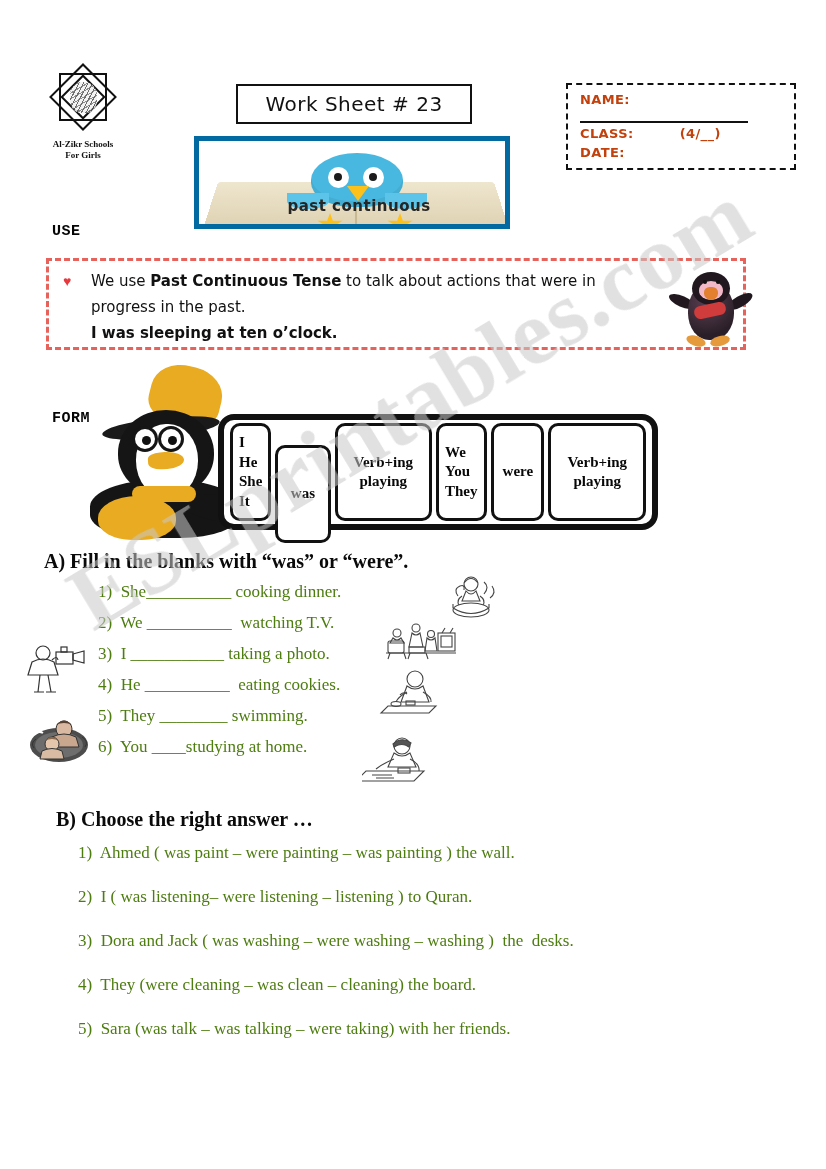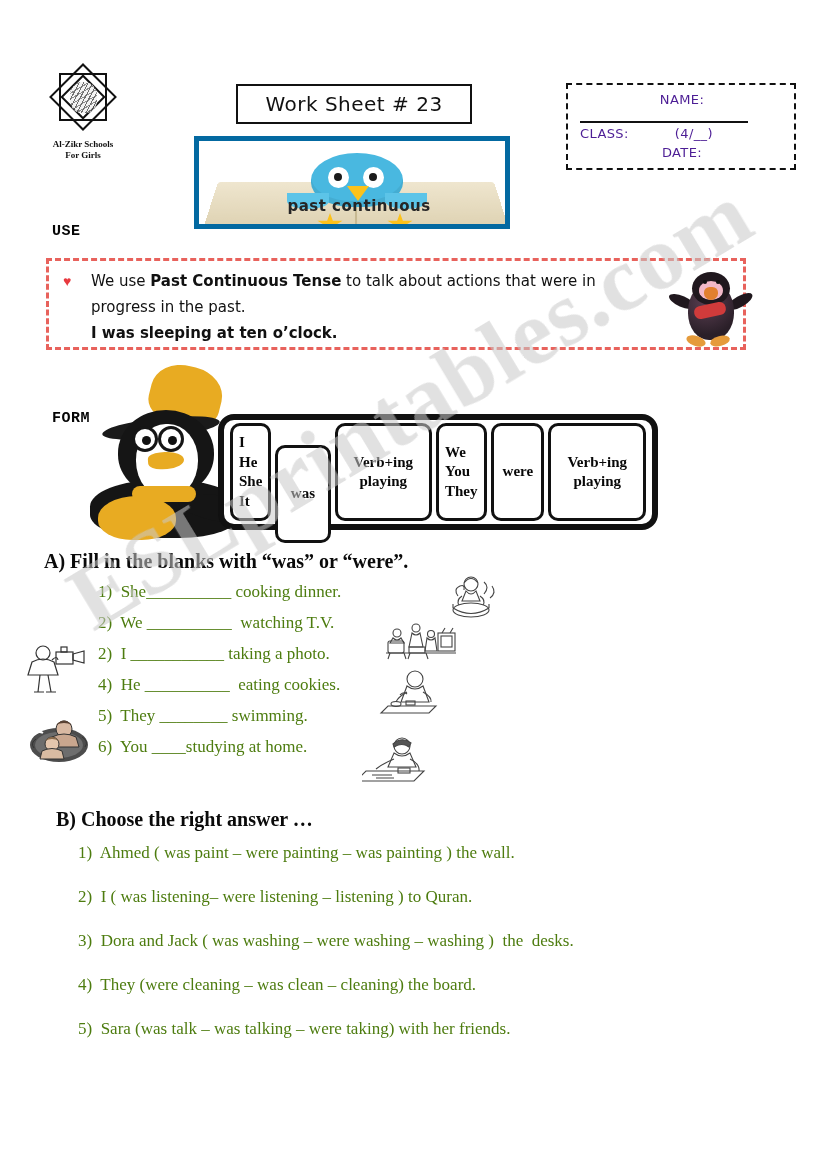--- a/index.html
+++ b/index.html
@@ -152,22 +152,22 @@
   .namebox {
     position: absolute;
     left: 566px; top: 83px;
     width: 230px; height: 87px;
     border: 2px dashed #111;
     background: #fff;
     padding: 6px 10px 0 12px;
   }
   .namebox .row {
     font-family: "DejaVu Sans", sans-serif;
-    font-weight: normal; font-size: 13px; color: #4c1d95;
-    letter-spacing: .4px; line-height: 1.45; text-align: center;
+    font-weight: bold; font-size: 13px; color: #c2410c;
+    letter-spacing: .4px; line-height: 1.45;
   }
   .namebox .rule {
     width: 168px; height: 0; border-top: 2px solid #111; margin: 11px 0 2px 0;
   }
   .namebox .cls { display: flex; }
   .namebox .cls .val { margin-left: 46px; }
 
   
   .sec-label {
     position: absolute;
@@ -489,21 +489,21 @@
       <span>Verb+ing</span>
       <span>playing</span>
     </div>
   </div>
 
   <div class="ex-head ex-a-head">A) Fill in the blanks with “was” or “were”.</div>
 
   <div class="qlist qa">
     <div class="q">1)  She__________ cooking dinner.</div>
     <div class="q">2)  We __________  watching T.V.</div>
-    <div class="q">2)  I ___________ taking a photo.</div>
+    <div class="q">3)  I ___________ taking a photo.</div>
     <div class="q">4)  He __________  eating cookies.</div>
     <div class="q">5)  They ________ swimming.</div>
     <div class="q">6)  You ____studying at home.</div>
   </div>
 
   <div class="clip clip-cook">
     <svg width="62" height="50" viewBox="0 0 62 50" fill="none" stroke="#444" stroke-width="1.1">
       <ellipse cx="31" cy="40" rx="18" ry="7"></ellipse>
       <path d="M13 38 q18 11 36 0"></path>
       <path d="M13 38 L13 34 M49 38 L49 34"></path>

